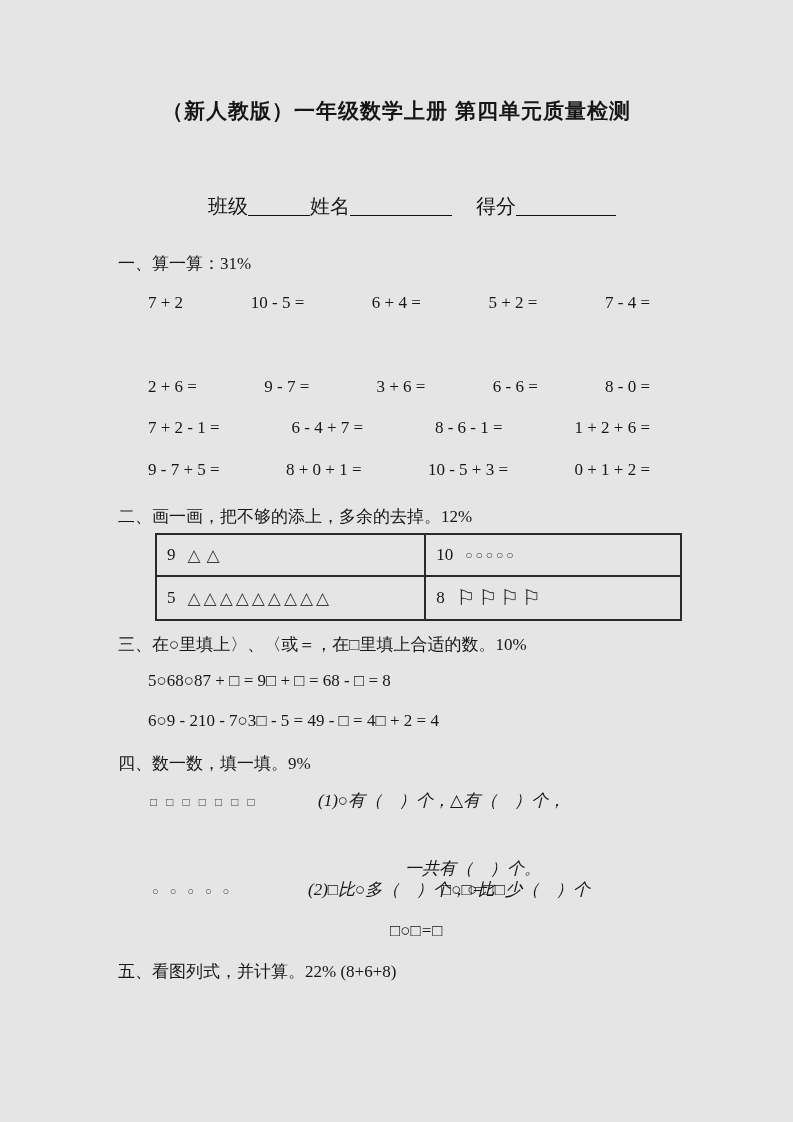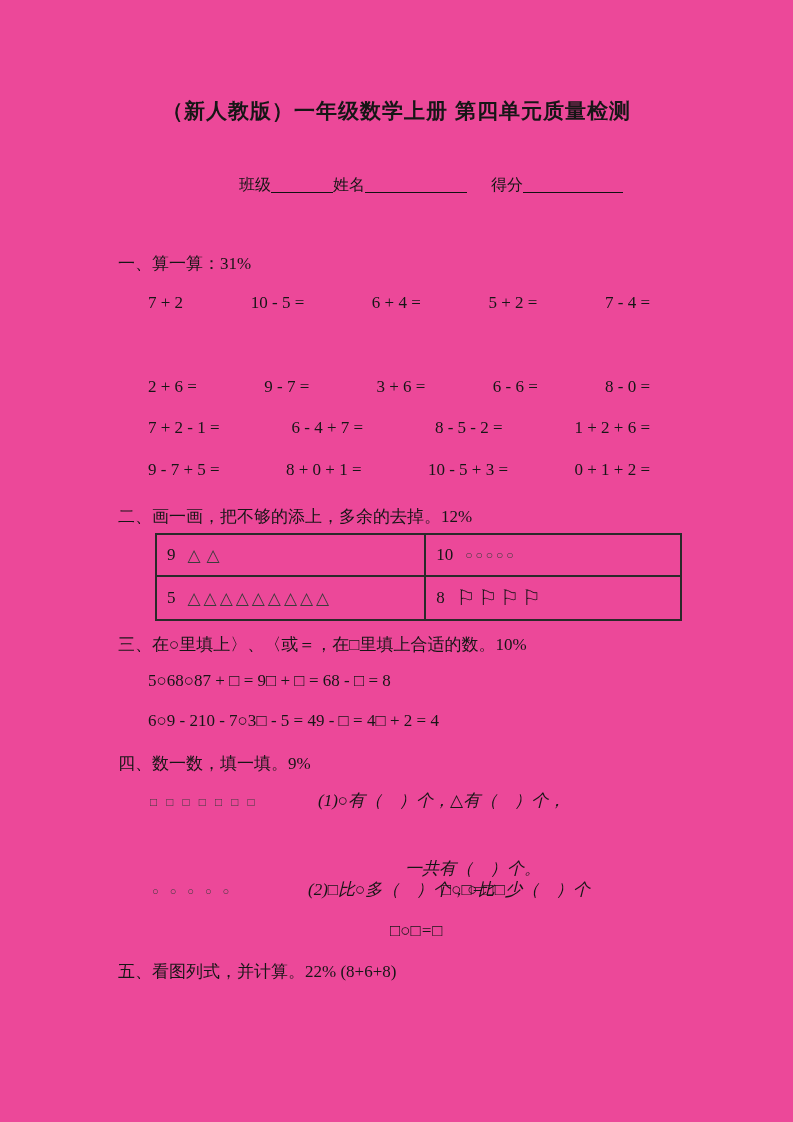--- a/index.html
+++ b/index.html
@@ -1,41 +1,40 @@
 <!DOCTYPE html>
 <html><head>
 <meta charset="utf-8">
 <style>
   html, body { margin: 0; padding: 0; background: #ffffff; }
   .page {
     position: relative;
     width: 793px;
     height: 1122px;
-    background: #ec4899;
+    background: #e5e5e5;
     color: #161616;
     font-family: "Liberation Serif", "DejaVu Serif", serif;
     overflow: hidden;
   }
   .title {
     position: absolute;
     top: 97px; left: 0; right: 0;
     margin: 0;
     text-align: center;
     font-size: 21px;
     font-weight: bold;
     font-family: "Liberation Sans", "DejaVu Sans", sans-serif;
     letter-spacing: 1px;
     white-space: pre;
   }
   .id-line {
     position: absolute;
-    top: 175px; left: 208px;
-    font-size: 16px;
+    top: 193px; left: 208px;
+    font-size: 20px;
     white-space: pre;
-    margin-left: 31px;
   }
   .blank {
     display: inline-block;
     border-bottom: 1.5px solid #111;
     height: 16px;
     vertical-align: -3px;
   }
   .blank.w62  { width: 62px; }
   .blank.w102 { width: 102px; margin-right: 24px; }
   .blank.w100 { width: 100px; }
@@ -120,21 +119,21 @@
   <div class="calc-row" style="top:377px">
     <span class="expr">2 + 6 =</span>
     <span class="expr">9 - 7 =</span>
     <span class="expr">3 + 6 =</span>
     <span class="expr">6 - 6 =</span>
     <span class="expr">8 - 0 =</span>
   </div>
   <div class="calc-row" style="top:418px">
     <span class="expr">7 + 2 - 1 =</span>
     <span class="expr">6 - 4 + 7 =</span>
-    <span class="expr">8 - 5 - 2 =</span>
+    <span class="expr">8 - 6 - 1 =</span>
     <span class="expr">1 + 2 + 6 =</span>
   </div>
   <div class="calc-row" style="top:460px">
     <span class="expr">9 - 7 + 5 =</span>
     <span class="expr">8 + 0 + 1 =</span>
     <span class="expr">10 - 5 + 3 =</span>
     <span class="expr">0 + 1 + 2 =</span>
   </div>
 
   <div class="heading" style="top:505px">二、画一画，把不够的添上，多余的去掉。12%</div>

